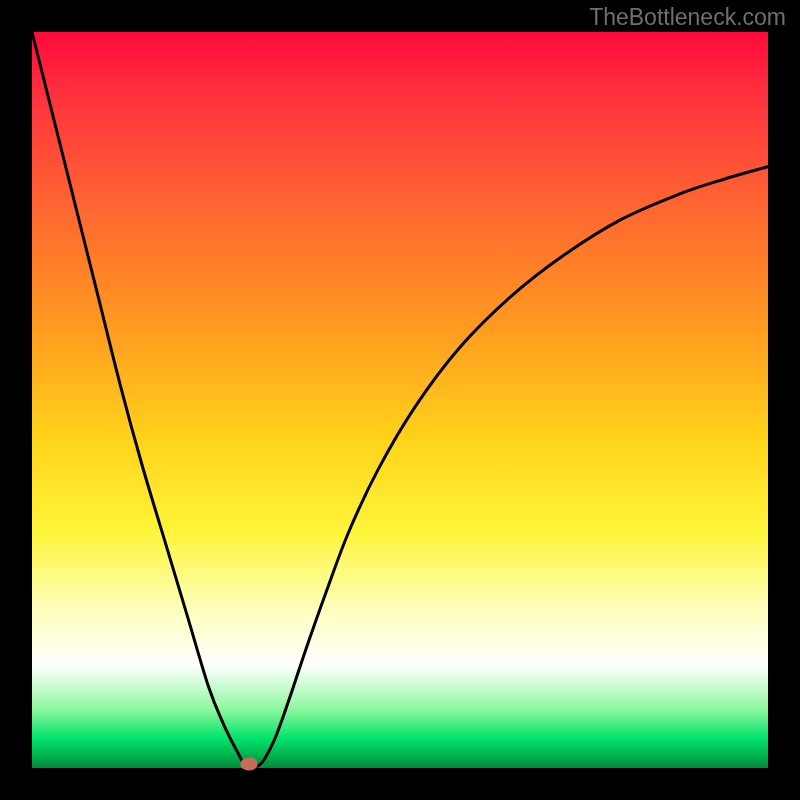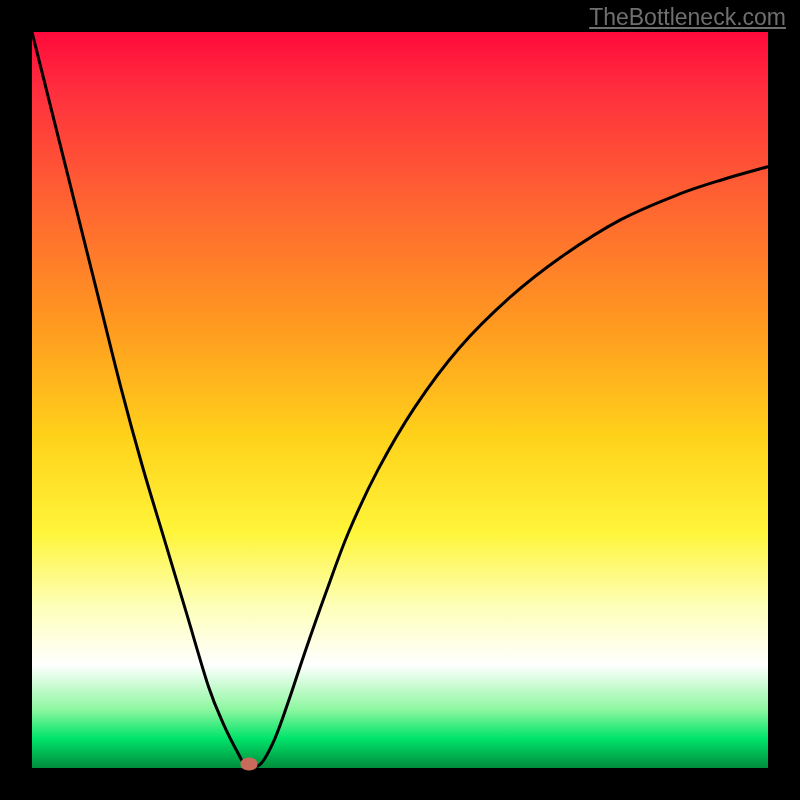--- a/index.html
+++ b/index.html
@@ -40,21 +40,20 @@
     );
   }
   .watermark {
     position: absolute;
     top: 4px;
     right: 14px;
     color: #6f6f6f;
     font-family: Arial, Helvetica, sans-serif;
     font-size: 23px;
     letter-spacing: 0px;
-    text-decoration: underline;
   }
   svg.curve {
     position: absolute;
     left: 32px;
     top: 32px;
     width: 736px;
     height: 736px;
   }
   .minpoint {
     position: absolute;

